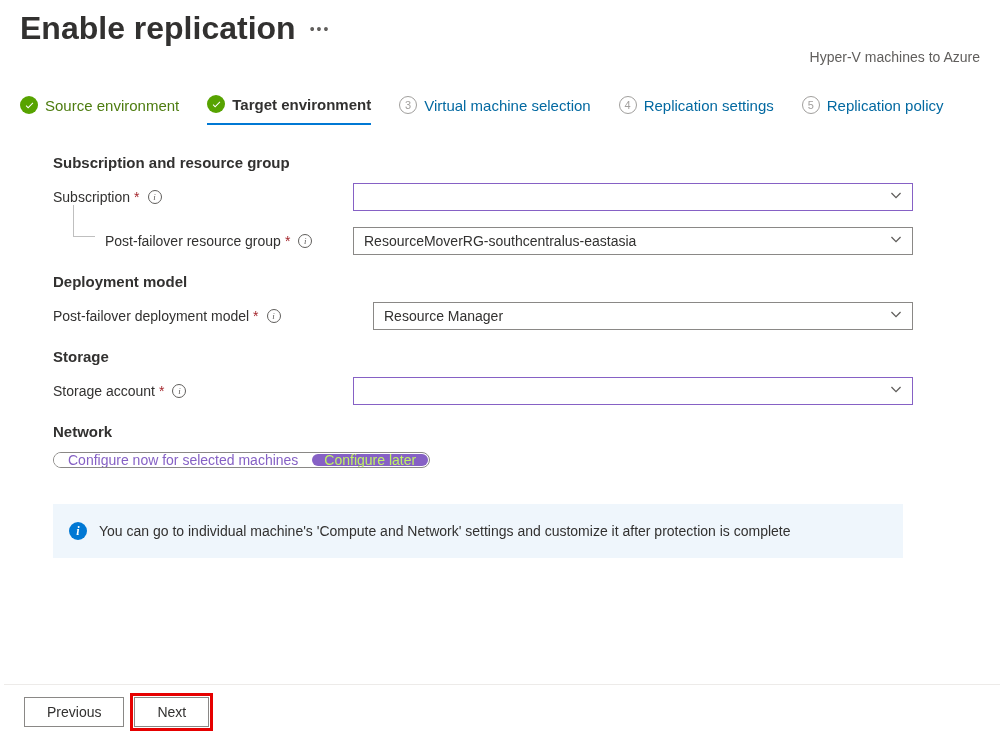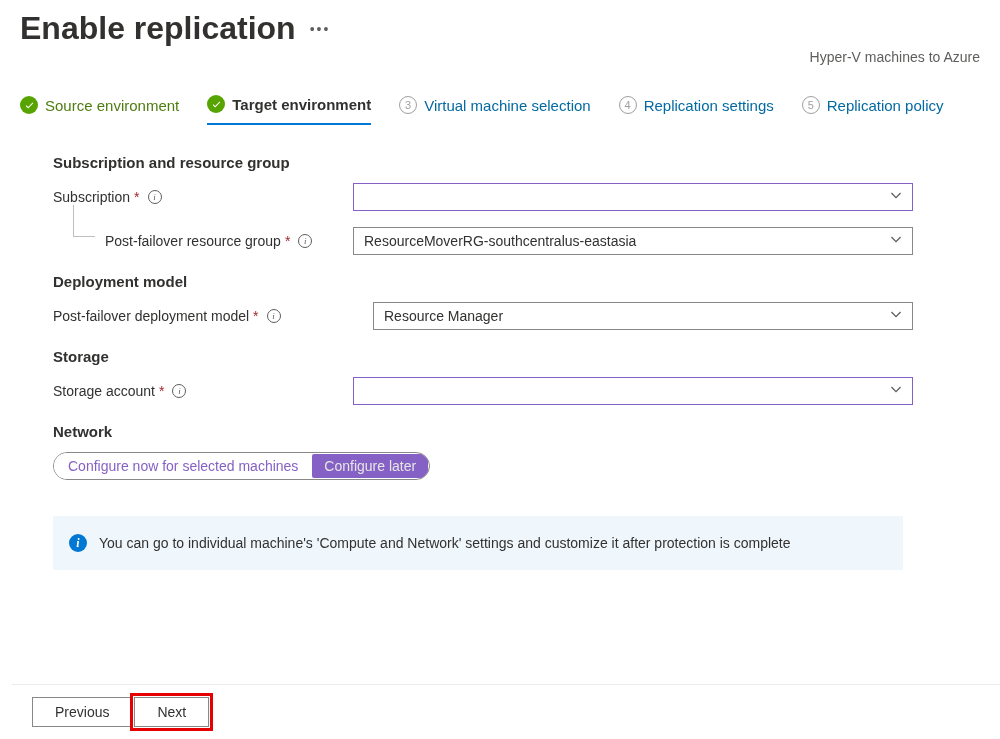--- a/index.html
+++ b/index.html
@@ -135,33 +135,33 @@
     color: #323130;
   }
   .select.highlight { border-color: #8661c5; }
   .chevron svg { width: 12px; height: 12px; fill: #605e5c; }
 
   .toggle-pill {
     display: inline-flex;
     border: 1px solid #8a8886;
     border-radius: 16px;
     overflow: hidden;
-    height: 28px;
+    height: 16px;
     align-items: stretch;
   }
   .pill-segment {
     display: flex; align-items: center;
     padding: 0 14px;
     font-size: 14px;
     cursor: pointer;
   }
   .pill-segment.left { color: #8661c5; background: #fff; }
   .pill-segment.right {
-    color: #e5e5e5; background: #8661c5;
-    border-radius: 2px;
+    color: #bef264; background: #8661c5;
+    border-radius: 10px;
     margin: 1px 1px 1px 0;
     padding: 0 12px;
   }
 
   .info-banner {
     margin-top: 36px;
     background: #eff6fc;
     padding: 18px 16px;
     display: flex;
     align-items: center;
@@ -177,25 +177,25 @@
     color: #fff;
     font-family: Georgia, serif;
     font-style: italic;
     font-size: 12px;
     flex-shrink: 0;
     font-weight: bold;
   }
 
   .footer {
     position: absolute;
-    left: 12px; right: 0; bottom: 0;
+    left: 4px; right: 0; bottom: 0;
     border-top: 1px solid #edebe9;
     padding: 12px 20px;
     display: flex;
-    gap: 2px;
+    gap: 10px;
   }
   .btn {
     height: 30px;
     padding: 0 22px;
     border: 1px solid #8a8886;
     background: #fff;
     font-size: 14px;
     color: #323130;
     cursor: pointer;
     font-family: inherit;

